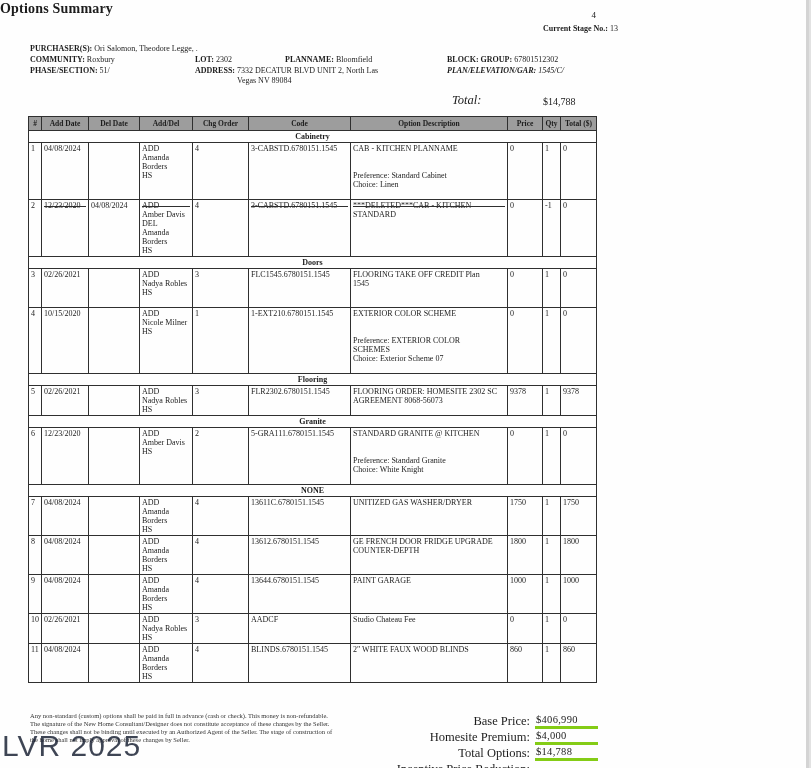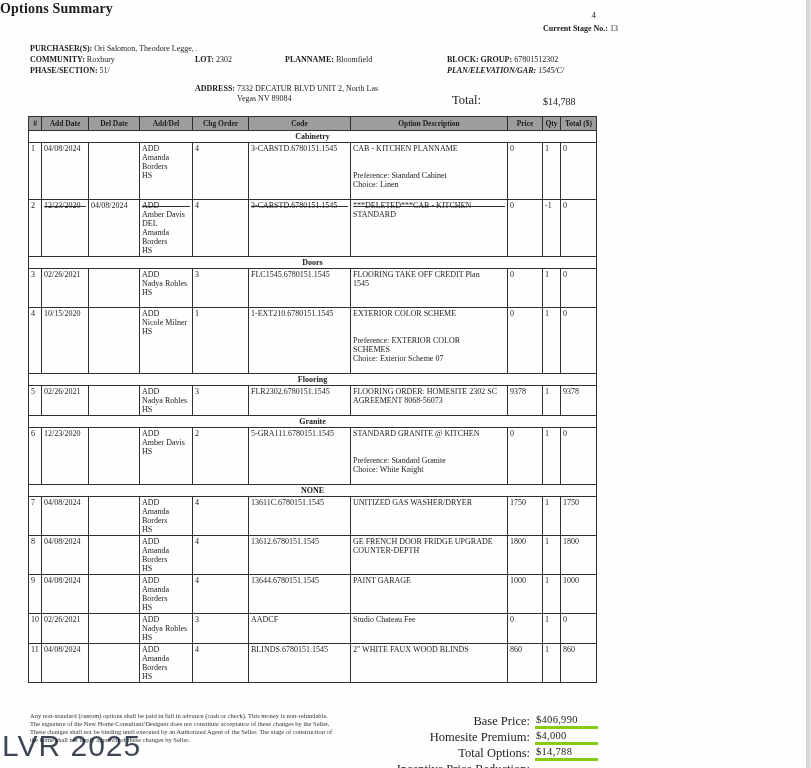--- a/index.html
+++ b/index.html
@@ -10,24 +10,24 @@
 
   .doc-title{position:absolute;top:1px;left:0;width:610px;text-align:left;
              font-size:14px;font-weight:bold;letter-spacing:.2px;}
   .page-num{position:absolute;top:10px;left:560px;width:36px;text-align:right;font-size:9px;}
   .stage{position:absolute;top:24px;left:400px;width:218px;text-align:right;font-size:8px;}
   .stage b{font-weight:bold;padding-left:20px;}
 
   .info{position:absolute;top:44px;left:0;width:811px;font-size:8px;line-height:10px;}
   .info b{font-weight:bold;}
   .ipos{position:absolute;white-space:nowrap;}
-  .addr{white-space:normal;width:215px;margin-top:18px;}
+  .addr{white-space:normal;width:215px;}
   .addr .val{display:inline-block;vertical-align:top;width:162px;}
 
-  .total-line-label{position:absolute;top:93px;left:452px;font-size:12.5px;}
+  .total-line-label{position:absolute;top:93px;left:452px;font-size:12.5px;font-style:italic;}
   .total-line-value{position:absolute;top:96px;left:543px;font-size:10px;}
 
   table.opts{position:absolute;top:116px;left:28px;width:568px;border-collapse:collapse;table-layout:fixed;
              font-size:8px;line-height:9px;}
   table.opts td,table.opts th{border:1px solid #2f2f2f;vertical-align:top;padding:1px 2px;
              overflow:hidden;word-wrap:break-word;}
   table.opts th{background:#9d9d9d;font-weight:bold;text-align:center;padding:2px 1px;font-size:7.5px;}
   tr.section td{text-align:center;font-weight:bold;padding:1px 16px;}
   .line{min-height:9px;}
   .struck{position:relative;}

